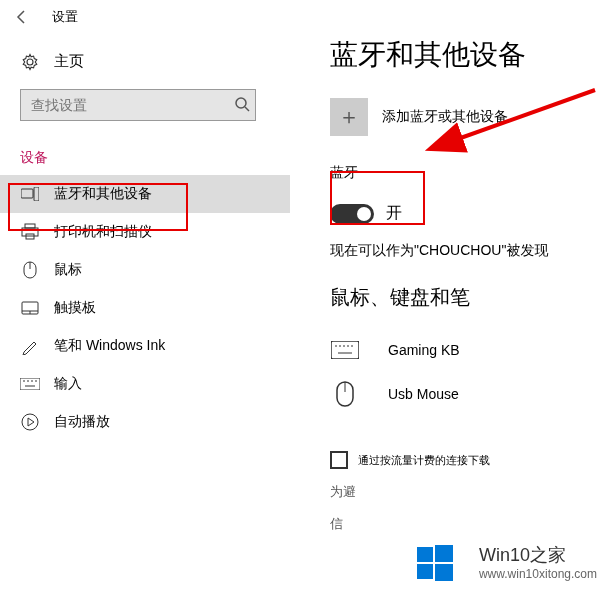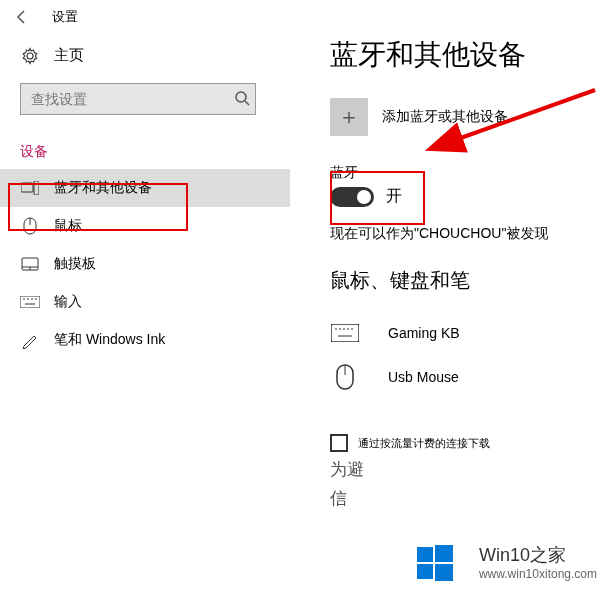--- a/index.html
+++ b/index.html
@@ -12,21 +12,21 @@
   }
   .titlebar {
     display: flex; align-items: center;
     height: 34px; padding-left: 10px; gap: 18px;
     font-size: 13px;
   }
   .back-btn { width: 24px; display: flex; justify-content: center; color: #666; }
   .window-title { font-weight: 400; }
 
   .left-pane {
-    position: absolute; left: 0; top: 28px;
+    position: absolute; left: 0; top: 34px;
     width: 290px; height: calc(100% - 34px);
     padding-top: 10px;
   }
   .home-row {
     display: flex; align-items: center; gap: 14px;
     padding: 8px 20px; font-size: 15px;
   }
   .search-wrap {
     margin: 10px 20px 20px 20px;
     position: relative;
@@ -70,21 +70,21 @@
   .add-row {
     display: flex; align-items: center; gap: 14px;
     font-size: 14px; margin-bottom: 28px;
   }
   .plus-tile {
     width: 38px; height: 38px;
     background: #ccc; color: #555;
     display: flex; align-items: center; justify-content: center;
     font-size: 22px;
   }
-  .bt-sec-label { font-size: 14px; margin-bottom: 4px; }
+  .bt-sec-label { font-size: 14px; margin-bottom: 21px; }
   .toggle-row { display: flex; align-items: center; gap: 12px; margin-bottom: 12px; }
   .toggle {
     width: 44px; height: 20px; border-radius: 10px;
     background: #333; position: relative;
   }
   .toggle::after {
     content: ""; position: absolute; right: 3px; top: 3px;
     width: 14px; height: 14px; border-radius: 50%;
     background: #fff;
   }
@@ -96,21 +96,21 @@
   .dev-row {
     display: flex; align-items: center; gap: 28px;
     font-size: 14px; margin-bottom: 22px;
   }
   .dev-icon { width: 30px; display: flex; justify-content: center; color: #333; }
 
   .chk-row { display: flex; align-items: center; gap: 10px; font-size: 11px; }
   .chk {
     width: 18px; height: 18px; border: 2px solid #333;
   }
-  .small-note { font-size: 17px; color: #555; margin-top: 6px; }
+  .small-note { font-size: 13px; color: #555; margin-top: 14px; }
 
   .arrow-svg { position: absolute; left: 395px; top: 80px; pointer-events: none; }
 
   .watermark {
     position: absolute; right: 8px; bottom: 6px;
     display: flex; align-items: center; gap: 24px;
     background: rgba(255,255,255,0.9);
     padding: 4px 6px;
   }
   .wm-logo { width: 40px; height: 40px; }
@@ -155,65 +155,84 @@
   <div class="nav-item selected">
     <span class="nav-icon">
       <svg width="18" height="14" viewBox="0 0 18 14">
           <rect x="0" y="2" width="12" height="9" rx="1" stroke="#333" fill="none"></rect>
           <rect x="13" y="0" width="5" height="14" rx="1" stroke="#333" fill="none"></rect>
         </svg>
     </span>
     <span>蓝牙和其他设备</span>
   </div>
 
+  <div class="nav-item">
+    <span class="nav-icon">
+      <svg width="18" height="18" viewBox="0 0 18 18">
+          <rect x="4" y="1" width="10" height="4" stroke="#333" fill="none"></rect>
+          <rect x="1" y="5" width="16" height="8" stroke="#333" fill="none"></rect>
+          <rect x="5" y="11" width="8" height="5" stroke="#333" fill="none"></rect>
+        </svg>
+    </span>
+    <span>打印机和扫描仪</span>
+  </div>
 
   <div class="nav-item">
     <span class="nav-icon">
       <svg width="14" height="18" viewBox="0 0 14 18">
           <rect x="1" y="1" width="12" height="16" rx="6" stroke="#333" fill="none"></rect>
           <line x1="7" y1="1" x2="7" y2="8" stroke="#333"></line>
         </svg>
     </span>
     <span>鼠标</span>
   </div>
 
   <div class="nav-item">
     <span class="nav-icon">
       <svg width="18" height="14" viewBox="0 0 18 14">
           <rect x="1" y="1" width="16" height="12" rx="1" stroke="#333" fill="none"></rect>
           <line x1="1" y1="10" x2="17" y2="10" stroke="#333"></line>
           <line x1="9" y1="10" x2="9" y2="13" stroke="#333"></line>
         </svg>
     </span>
     <span>触摸板</span>
+  </div>
+
+  <div class="nav-item">
+    <span class="nav-icon">
+      <svg width="18" height="18" viewBox="0 0 18 18">
+          <path d="M3 15 L13 5 L15 7 L5 17 L2 18 L3 15 Z" stroke="#333" fill="none"></path>
+        </svg>
+    </span>
+    <span>笔和 Windows Ink</span>
   </div>
 
   <div class="nav-item">
     <span class="nav-icon">
       <svg width="20" height="12" viewBox="0 0 20 12">
           <rect x="0" y="0" width="20" height="12" rx="1" stroke="#333" fill="none"></rect>
           <line x1="3" y1="3" x2="5" y2="3" stroke="#333"></line>
           <line x1="7" y1="3" x2="9" y2="3" stroke="#333"></line>
           <line x1="11" y1="3" x2="13" y2="3" stroke="#333"></line>
           <line x1="15" y1="3" x2="17" y2="3" stroke="#333"></line>
           <line x1="5" y1="8" x2="15" y2="8" stroke="#333"></line>
         </svg>
     </span>
     <span>输入</span>
   </div>
 
   <div class="nav-item">
     <span class="nav-icon">
       <svg width="18" height="18" viewBox="0 0 18 18">
-          <path d="M3 15 L13 5 L15 7 L5 17 L2 18 L3 15 Z" stroke="#333" fill="none"></path>
-        </svg>
-    </span>
-    <span>笔和 Windows Ink</span>
-  </div>
-
+          <circle cx="9" cy="9" r="8" stroke="#333" fill="none"></circle>
+          <polygon points="7,5 13,9 7,13" stroke="#333" fill="none"></polygon>
+        </svg>
+    </span>
+    <span>自动播放</span>
+  </div>
 
 </div>
 
 <div class="right-pane">
   <h1 class="page-title">蓝牙和其他设备</h1>
 
   <div class="add-row">
     <span class="plus-tile">＋</span>
     <span>添加蓝牙或其他设备</span>
   </div>

